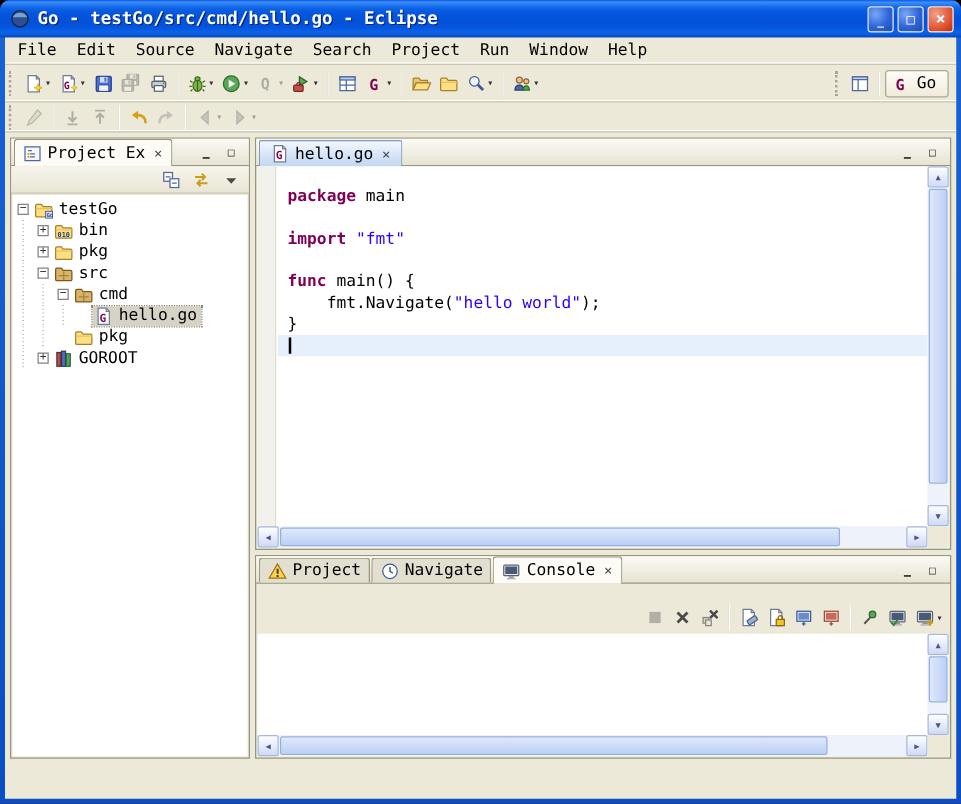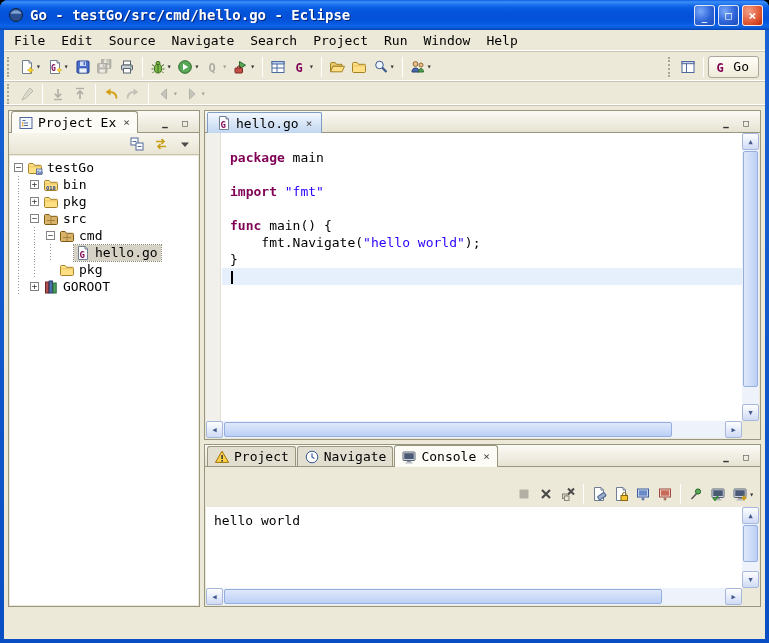--- a/index.html
+++ b/index.html
@@ -768,21 +768,20 @@
               </div>
               <div class="tbtn">
                 <svg class="ic">
                   <use href="#s-newcon"></use>
                 </svg>
                 <span class="dd">▾</span>
               </div>
             </div>
         </div>
         <div class="cbody">
-          <div class="cout">hello world</div>
           <div class="vscroll">
             <span class="sbtn up">▲</span>
             <span class="vthumb"></span>
             <span class="sbtn down">▼</span>
           </div>
           <div class="hscroll">
             <span class="sbtn left">◀</span>
             <span class="hthumb"></span>
             <span class="sbtn right">▶</span>
           </div>

